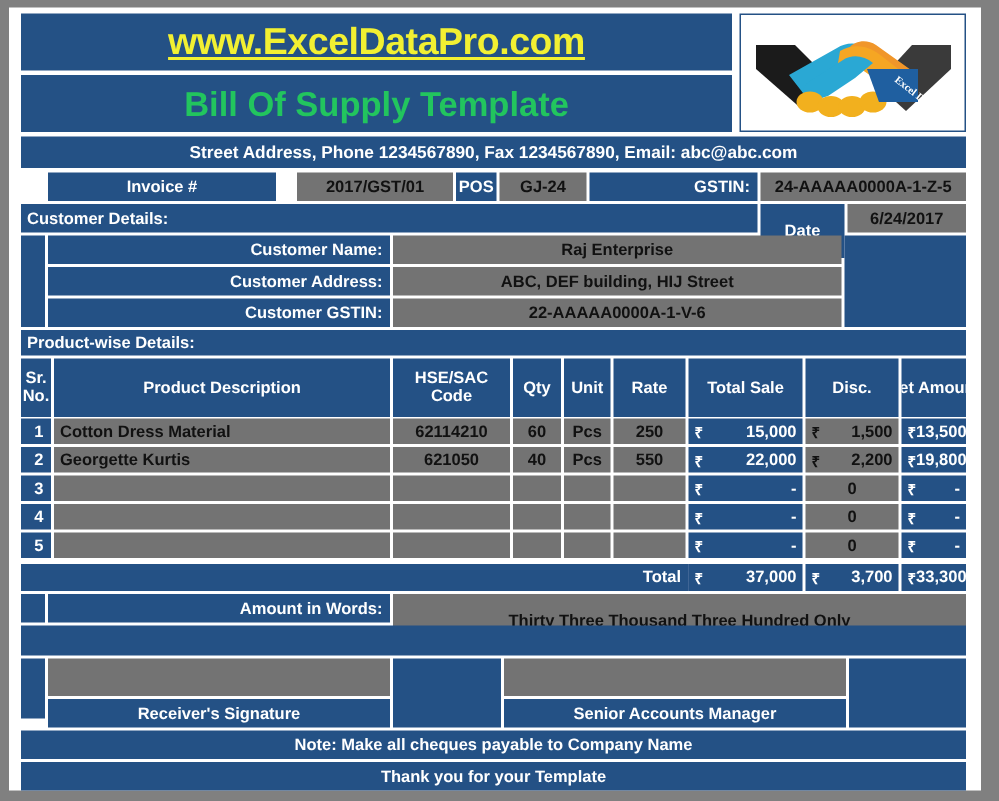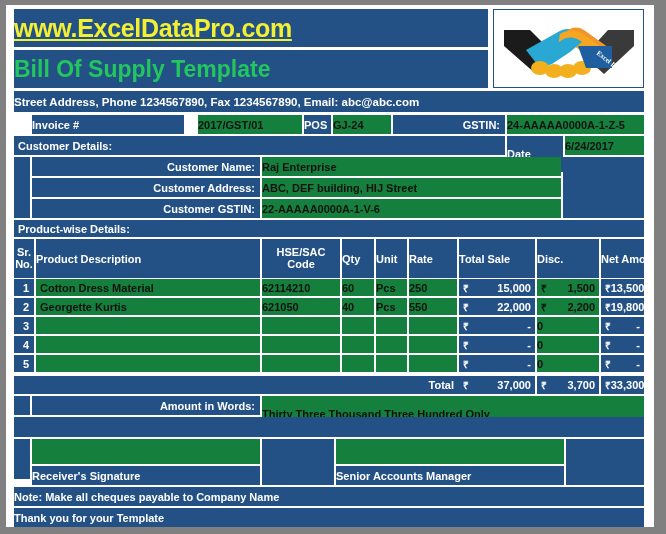--- a/index.html
+++ b/index.html
@@ -9,32 +9,32 @@
     font-family:"Liberation Sans", sans-serif;
     overflow:hidden;
   }
   .sheet{
     position:absolute;left:6px;top:5px;
     width:648px;height:522px;
     background:#ffffff;
   }
   
   .db{background:#245185;color:#ffffff;}
-  .lb{background:#15803d;color:#111111;}
+  .lb{background:#737373;color:#111111;}
   .cell{
     position:absolute;
     box-sizing:border-box;
     display:flex;
     align-items:center;
     font-size:11px;
     font-weight:bold;
     white-space:nowrap;
     overflow:hidden;
   }
-  .c-center{text-align:center;}
+  .c-center{justify-content:center;text-align:center;}
   .c-right{justify-content:flex-end;text-align:right;padding-right:5px;}
   .c-left{justify-content:flex-start;text-align:left;padding-left:4px;}
   .two-line{
     flex-direction:column;
     justify-content:center;
     line-height:1.05;
   }
 
   
   #url-band{left:8px;top:4px;width:474px;height:38px;}

